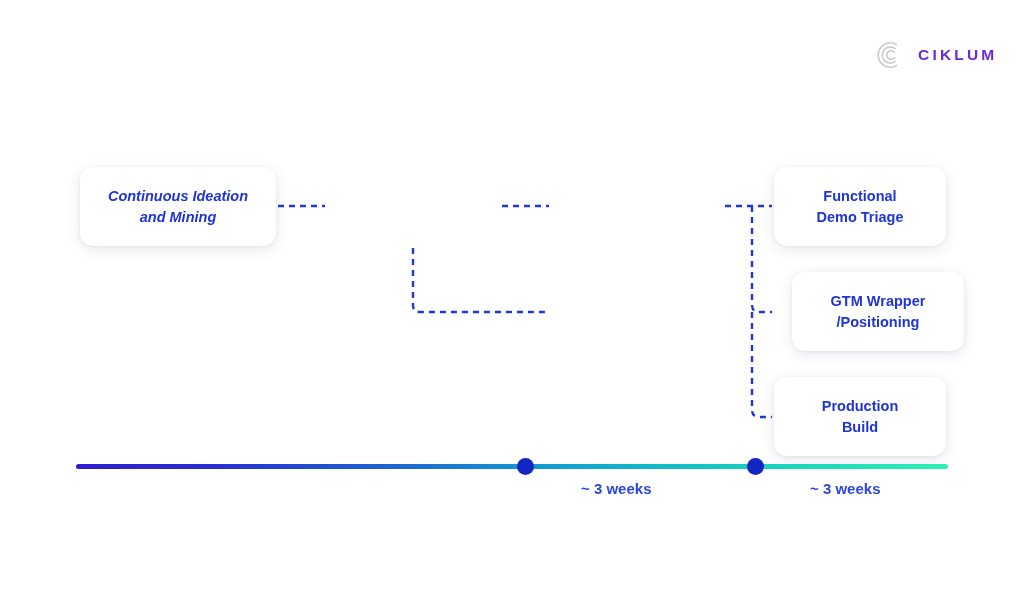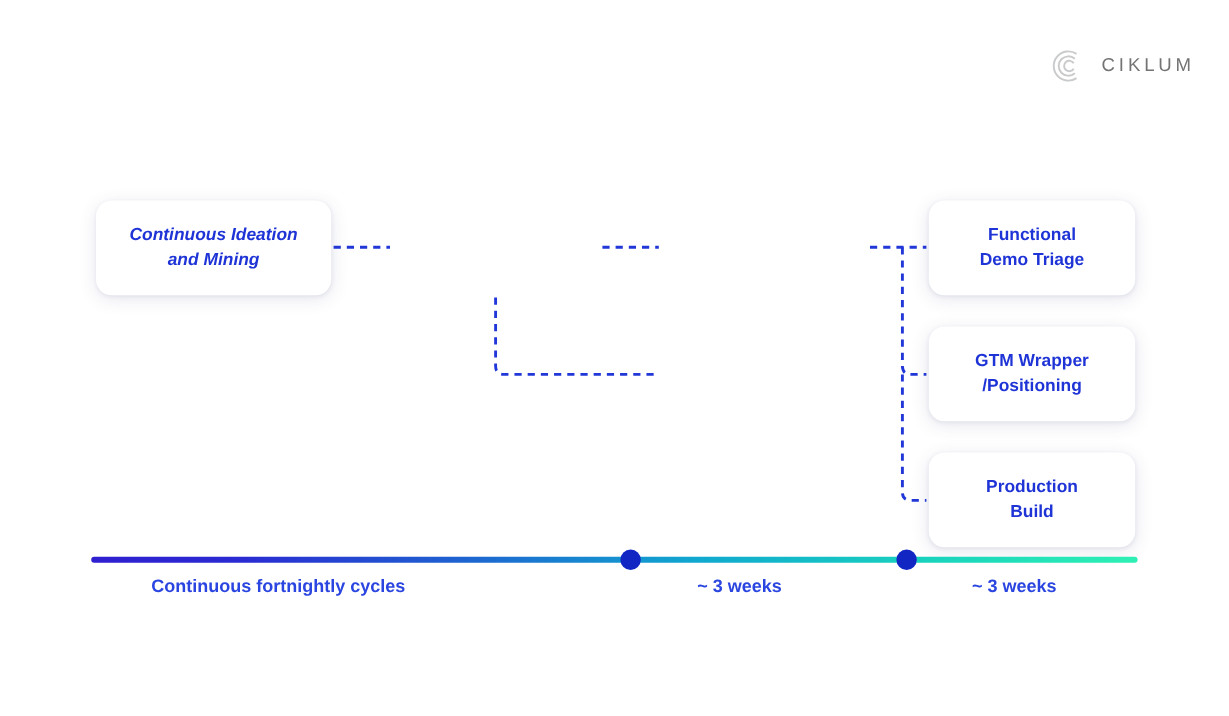--- a/index.html
+++ b/index.html
@@ -26,22 +26,22 @@
     top: 40px;
     left: 876px;
     display: flex;
     align-items: center;
     gap: 12px;
   }
   #brand .mark { width: 30px; height: 30px; display: block; }
   #brand .wordmark {
     font-size: 15.5px;
     letter-spacing: 3.2px;
-    color: #737373;
-    font-weight: 400;
+    color: #6d28d9;
+    font-weight: 700;
   }
 
   
   #page-title {
     position: absolute;
     top: 92px;
     left: 0;
     width: 1024px;
     text-align: center;
     font-size: 22px;
@@ -145,32 +145,31 @@
   </div>
 
 
 
   <div class="card" style="left:774px; top:167px; width:172px; height:79px;">
     <span class="label">Functional
 Demo Triage</span>
   </div>
 
 
-  <div class="card" style="left:774px; top:272px; width:172px; height:79px;">
+  <div class="card" style="left:792px; top:272px; width:172px; height:79px;">
     <span class="label">GTM Wrapper
 /Positioning</span>
   </div>
 
   <div class="card" style="left:774px; top:377px; width:172px; height:79px;">
     <span class="label">Production
 Build</span>
   </div>
 
   <div id="timeline-track"></div>
 
   <div class="timeline-dot" style="left:517px;"></div>
   <div class="timeline-dot" style="left:747px;"></div>
 
-  <div class="timeline-caption" style="left:126px;">Continuous fortnightly cycles</div>
   <div class="timeline-caption" style="left:581px;">~ 3 weeks</div>
   <div class="timeline-caption" style="left:810px;">~ 3 weeks</div>
 
 </div>
 
 </body></html>

